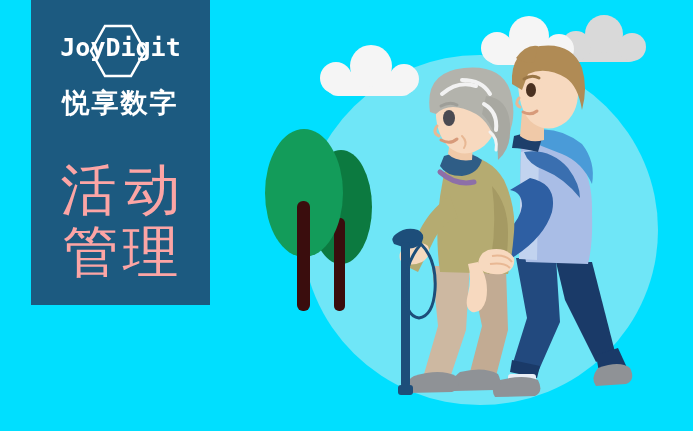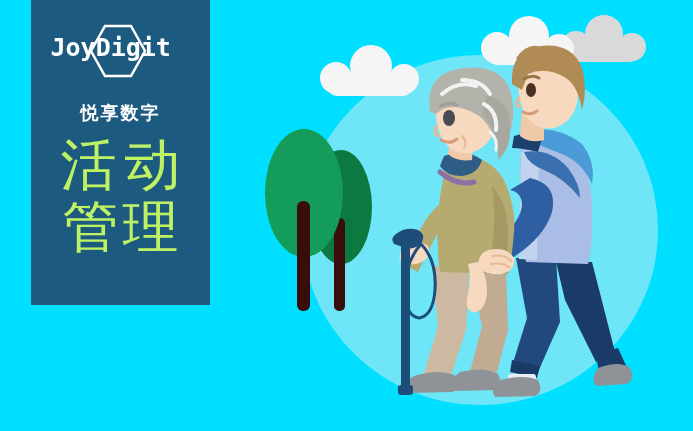--- a/index.html
+++ b/index.html
@@ -17,32 +17,32 @@
   #panel{
     position:absolute;left:31px;top:0;width:179px;height:305px;
     background:#1c5a80;
     display:flex;flex-direction:column;align-items:center;
     box-sizing:border-box;padding-top:26px;
     z-index:5;
   }
   #logo-wrap{position:relative;width:140px;height:50px;}
   #logo-hex{position:absolute;left:38px;top:-2px;width:58px;height:54px;}
   #logo-word{
-    position:absolute;left:0;top:8px;width:140px;
+    position:absolute;left:0;top:8px;width:140px;text-align:center;
     color:#ffffff;font-size:25px;line-height:28px;font-weight:bold;
     font-family:"DejaVu Sans Mono","Liberation Mono",monospace;
     letter-spacing:0px;
   }
   #logo-cn{
-    margin-top:24px;color:#ffffff;font-size:18px;font-weight:bold;
+    margin-top:14px;color:#ffffff;font-size:27px;font-weight:bold;
     letter-spacing:2px;line-height:26px;
   }
   #title-block{
-    margin-top:8px;width:100%;text-align:center;
-    color:#bef264;
+    margin-top:43px;width:100%;text-align:center;
+    color:#fca5a5;
   }
   .title-line{
     font-size:56px;line-height:62px;font-weight:500;letter-spacing:8px;
     text-indent:8px;
   }
   .title-line.bold{font-weight:normal;letter-spacing:4px;text-indent:4px;}
 </style>
 </head>
 <body>
 

